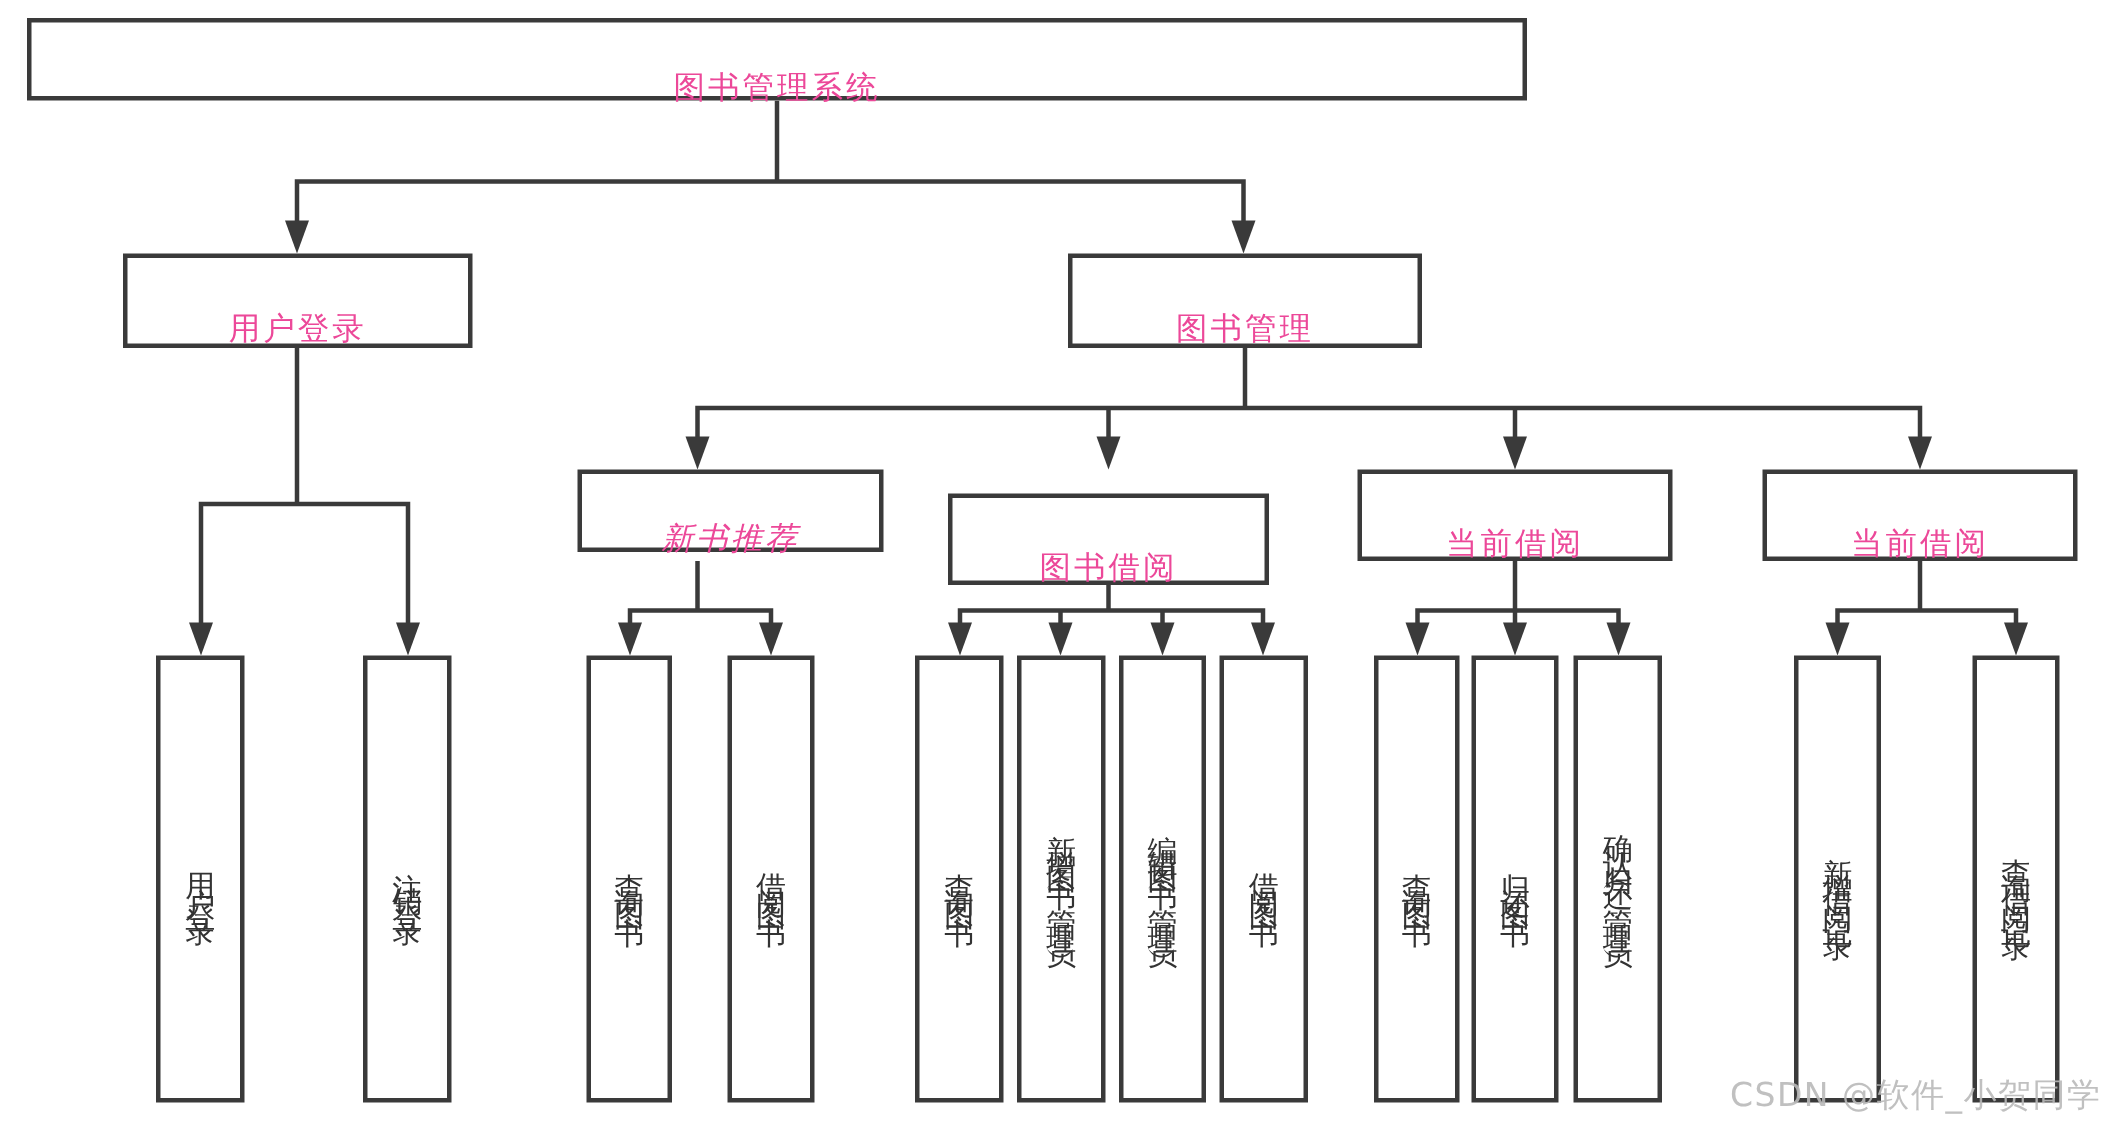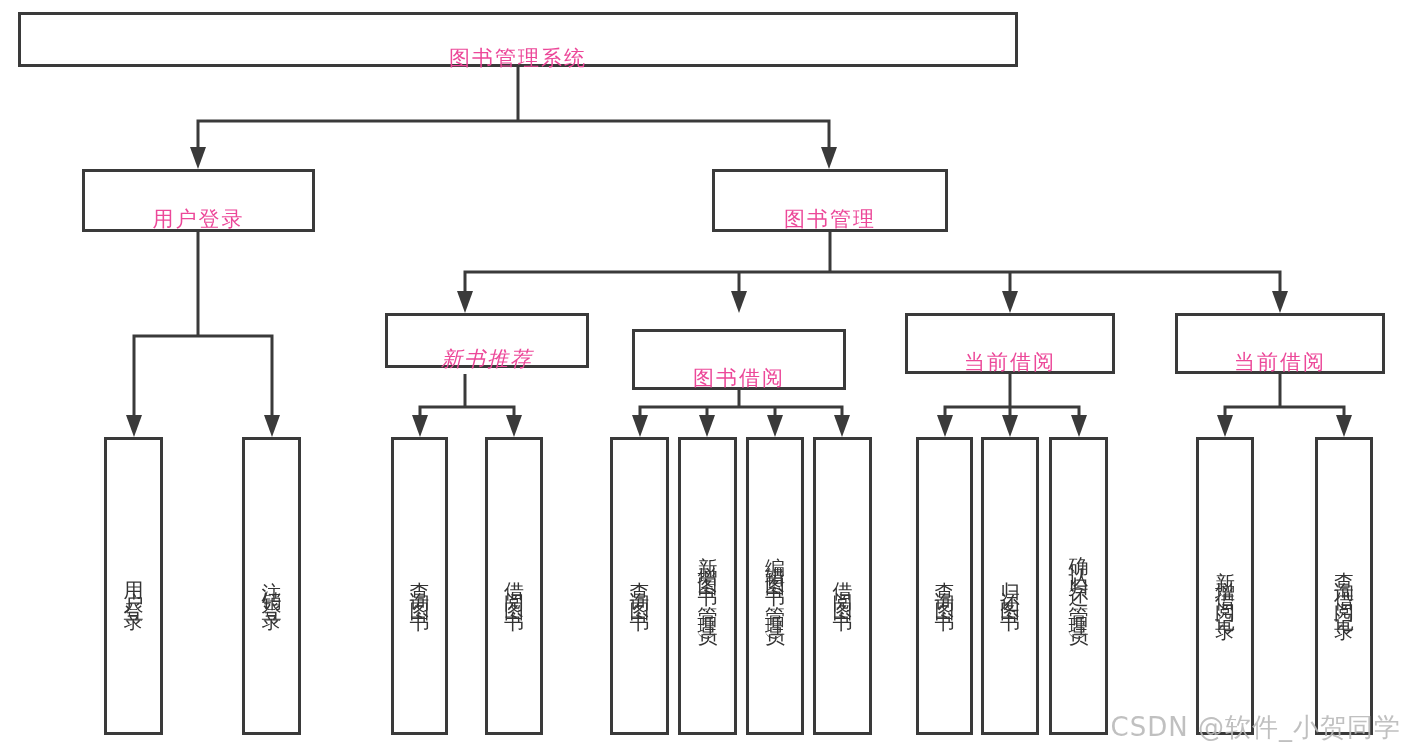--- a/index.html
+++ b/index.html
@@ -25,21 +25,21 @@
     text-orientation:mixed;
     font-size:20px;
     letter-spacing:10px;
     line-height:1.05;
     color:#333333;
     white-space:nowrap;
   }
   .watermark {
     position:absolute;
     right:4px; bottom:2px;
-    font-size:26px;
+    font-size:22px;
     color:rgba(185,185,185,0.9);
     letter-spacing:1px;
     z-index:5;
   }
 </style>
 </head>
 <body>
 
 <div id="canvas">
 

